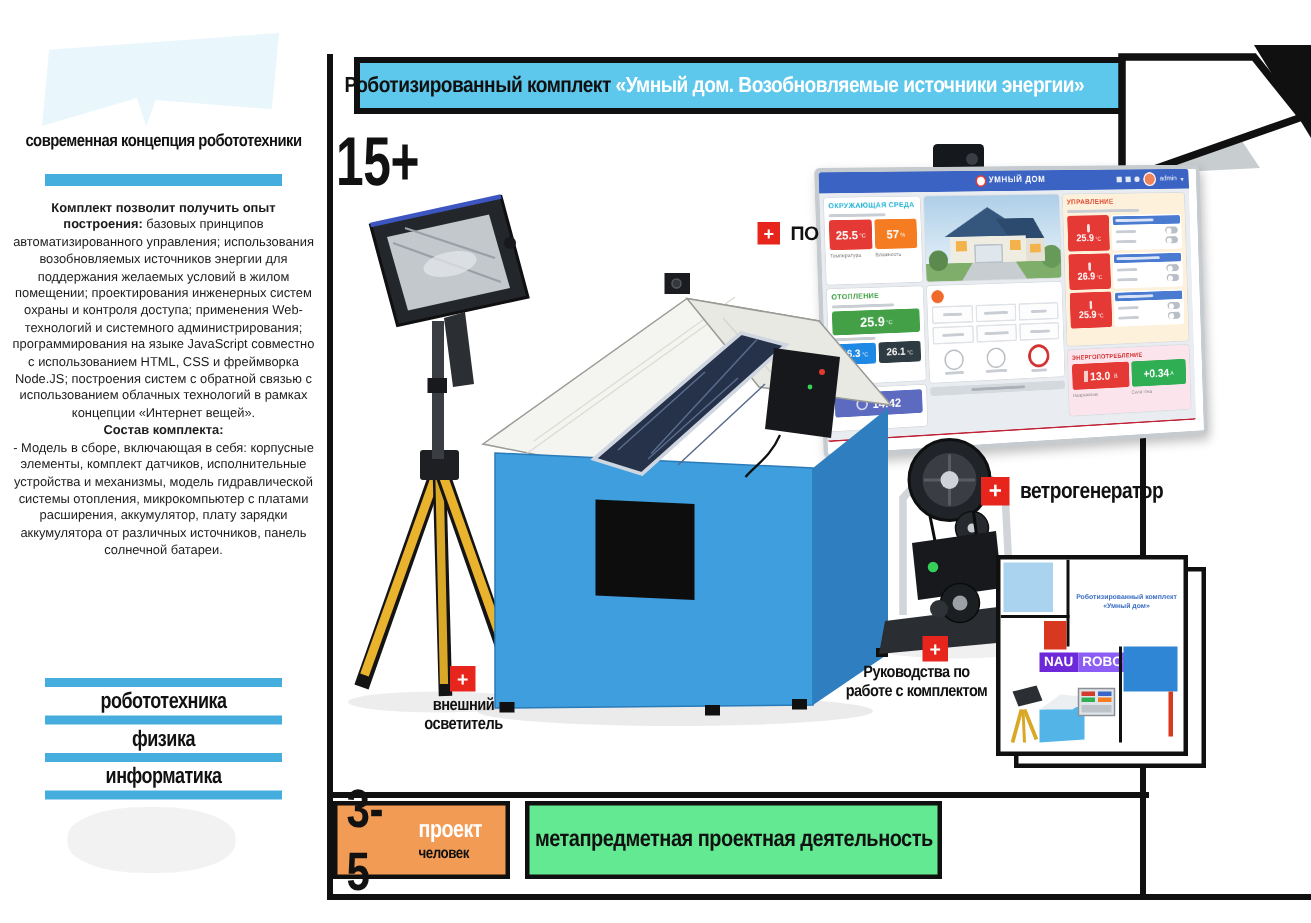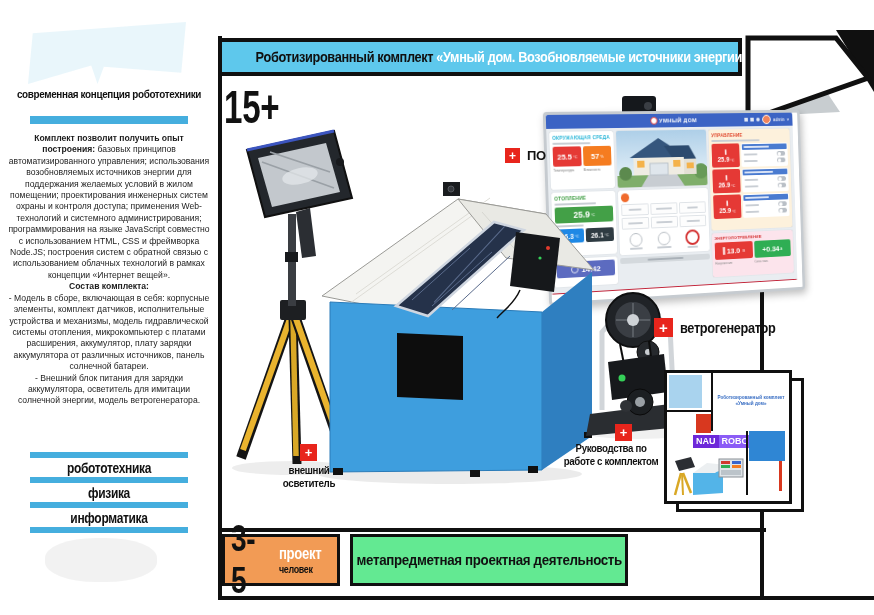--- a/index.html
+++ b/index.html
@@ -33,41 +33,40 @@
   <div class="abs" style="left:28px;top:22px;width:158px;height:62px;background:rgba(118,198,228,.16);
               clip-path:polygon(3% 18%,100% 0%,97% 82%,48% 72%,44% 100%,40% 70%,0% 100%)"></div>
   <div class="abs cn" style="left:0;top:88px;width:218px;text-align:center;font-size:11.5px;font-weight:bold;transform:scaleX(.86)">современная концепция робототехники</div>
   <div class="abs bluebar" style="left:30px;top:116px;width:158px;height:8px"></div>
 
   <div class="abs" style="left:8px;top:133px;width:202px;font-size:8.6px;line-height:11.4px;text-align:center;color:#1c1c1c">
     <b>Комплект позволит получить опыт построения:</b>
     <span>базовых принципов автоматизированного управления; использования возобновляемых источников энергии для поддержания желаемых условий в жилом помещении; проектирования инженерных систем охраны и контроля доступа; применения Web-технологий и системного администрирования; программирования на языке JavaScript совместно с использованием HTML, CSS и фреймворка Node.JS; построения систем с обратной связью с использованием облачных технологий в рамках концепции «Интернет вещей».</span>
     <div><b>Состав комплекта:</b></div>
     <span>- Модель в сборе, включающая в себя: корпусные элементы, комплект датчиков, исполнительные устройства и механизмы, модель гидравлической системы отопления, микрокомпьютер с платами расширения, аккумулятор, плату зарядки аккумулятора от различных источников, панель солнечной батареи.</span>
-    <div>- Внешний блок питания для зарядки аккумулятора, осветитель для имитации солнечной энергии, модель ветрогенератора.</div>
   </div>
 
   <div class="abs bluebar" style="left:30px;top:452px;width:158px;height:6px"></div>
   <div class="abs cn" style="left:0;top:459px;width:218px;text-align:center;font-size:15px;font-weight:bold;transform:scaleX(.8)">робототехника</div>
   <div class="abs bluebar" style="left:30px;top:477px;width:158px;height:6px"></div>
   <div class="abs cn" style="left:0;top:484px;width:218px;text-align:center;font-size:15px;font-weight:bold;transform:scaleX(.8)">физика</div>
   <div class="abs bluebar" style="left:30px;top:502px;width:158px;height:6px"></div>
   <div class="abs cn" style="left:0;top:509px;width:218px;text-align:center;font-size:15px;font-weight:bold;transform:scaleX(.8)">информатика</div>
   <div class="abs bluebar" style="left:30px;top:527px;width:158px;height:6px"></div>
 
   <div class="abs" style="left:45px;top:538px;width:112px;height:44px;background:rgba(0,0,0,.05);border-radius:45%"></div>
 </div>
 
 <div class="abs blackline" style="left:218px;top:36px;width:4px;height:562px"></div>
 <div class="abs blackline" style="left:760px;top:86px;width:4px;height:512px"></div>
 <div class="abs blackline" style="left:218px;top:528px;width:548px;height:4px"></div>
 <div class="abs blackline" style="left:218px;top:596px;width:656px;height:4px"></div>
 
-<div class="abs" style="left:218px;top:38px;width:516px;height:30px;background:#5ec8ec;border:4px solid #101010;
-            display:flex;align-items:center;justify-content:flex-start;white-space:nowrap">
+<div class="abs" style="left:236px;top:38px;width:516px;height:30px;background:#5ec8ec;border:4px solid #101010;
+            display:flex;align-items:center;justify-content:flex-end;white-space:nowrap">
   <div class="cn" style="font-size:14.5px;font-weight:bold;transform:scaleX(.88)">
     <span style="color:#101010">Роботизированный комплект </span><span style="color:#fff">«Умный дом. Возобновляемые источники энергии»</span>
   </div>
 </div>
 
 <svg class="abs" width="140" height="110" style="left:736px;top:26px" viewBox="0 0 140 110">
   <polygon points="100,4 138,4 138,66" fill="#101010"></polygon>
   <polygon points="24,90 92,68 104,86" fill="#c8cdd0"></polygon>
   <polygon points="12,12 100,12 132,52 24,90 12,88" fill="#ffffff" stroke="#101010" stroke-width="5"></polygon>
 </svg>

